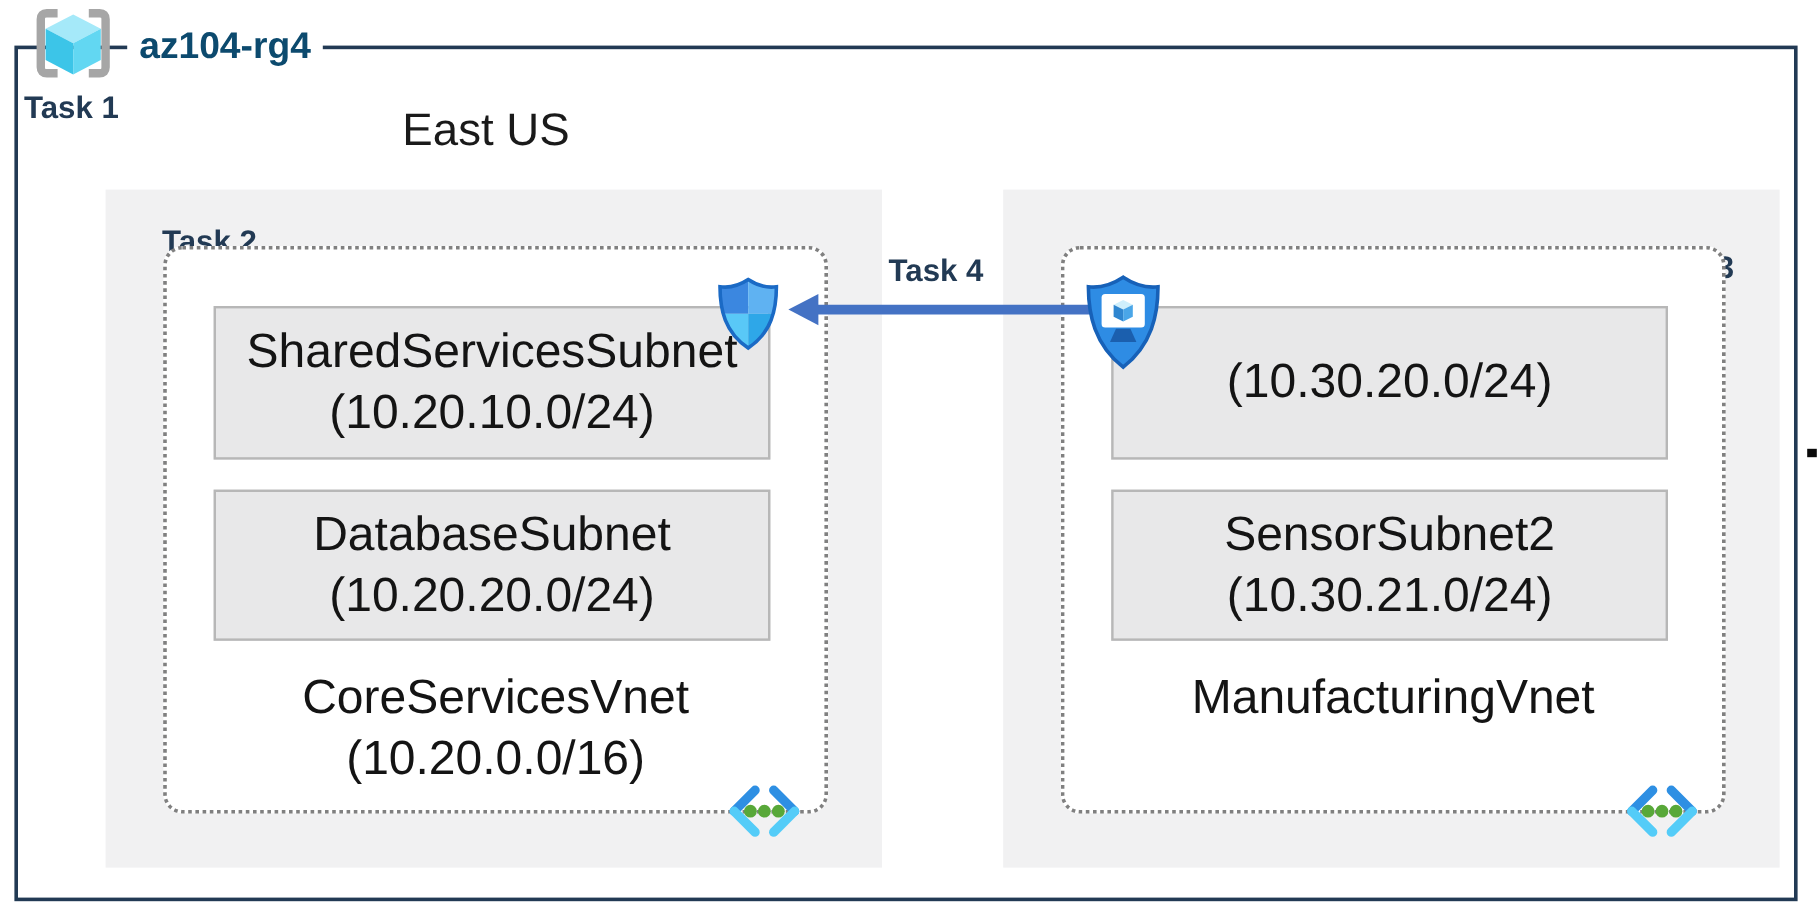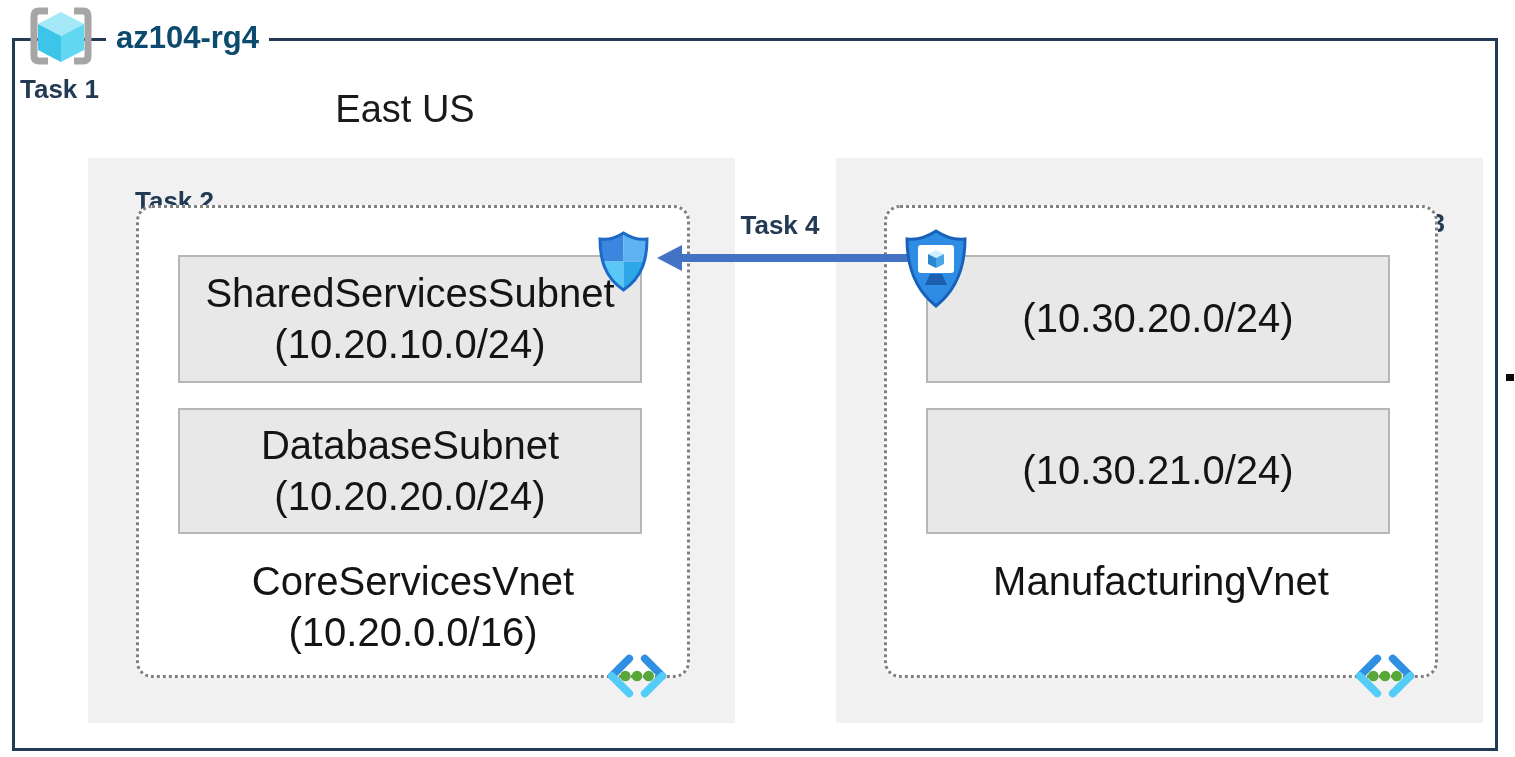--- a/index.html
+++ b/index.html
@@ -104,20 +104,21 @@
     </div>
   </div>
 
   <div class="region-box west">
     <div class="task-label region-task tr">Task 3</div>
     <div class="vnet-box">
       <div class="subnet s1">
         <span>(10.30.20.0/24)</span>
       </div>
       <div class="subnet s2">
+        <span>SensorSubnet2</span>
         <span>(10.30.21.0/24)</span>
       </div>
       <div class="vnet-label">
         <span>ManufacturingVnet</span>
       </div>
       <svg class="vnet-icon" viewBox="0 0 66 48">
         <line x1="25" y1="6" x2="7" y2="24" stroke="#2e8fe3" stroke-width="8" stroke-linecap="round"></line>
         <line x1="7" y1="24" x2="25" y2="42" stroke="#54ccf8" stroke-width="8" stroke-linecap="round"></line>
         <line x1="41" y1="6" x2="59" y2="24" stroke="#2e8fe3" stroke-width="8" stroke-linecap="round"></line>
         <line x1="59" y1="24" x2="41" y2="42" stroke="#54ccf8" stroke-width="8" stroke-linecap="round"></line>

